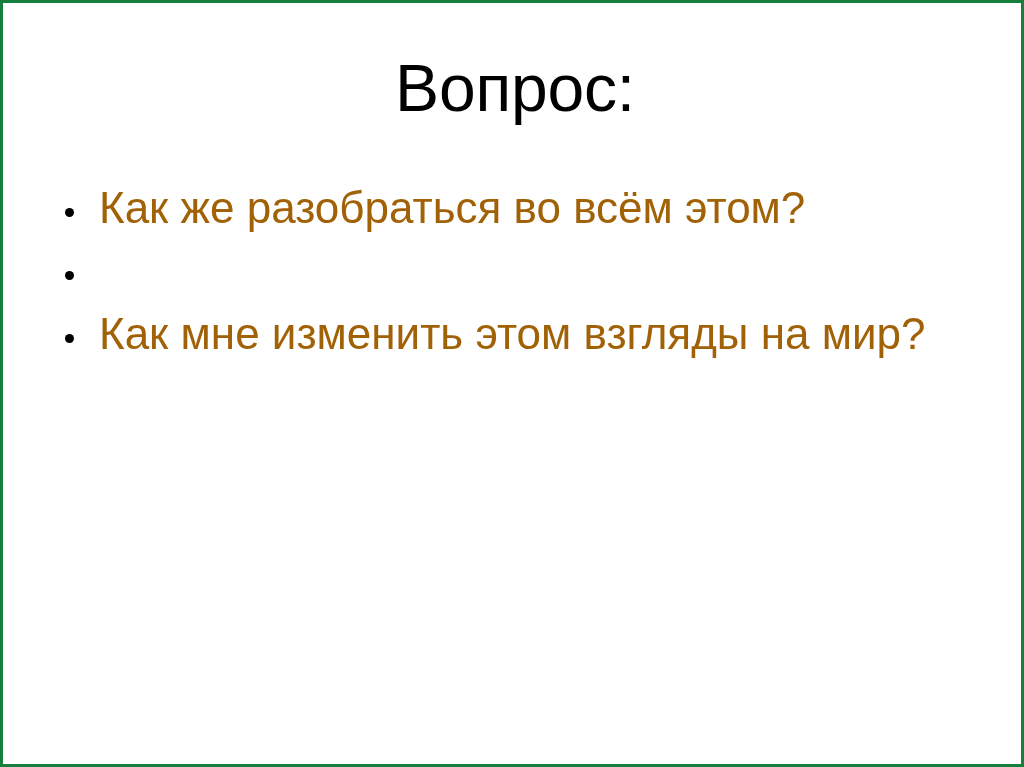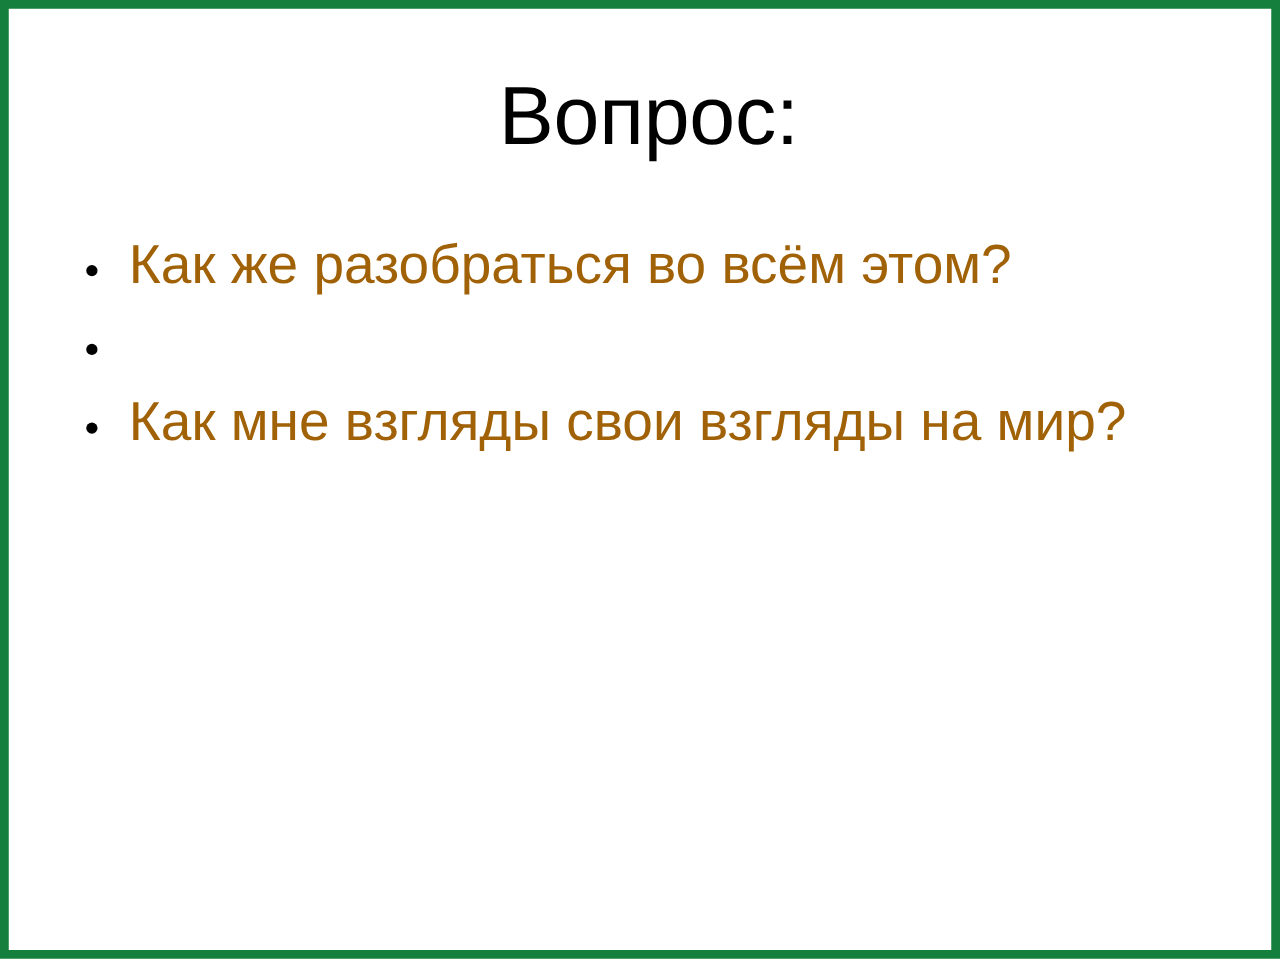--- a/index.html
+++ b/index.html
@@ -12,21 +12,21 @@
     background: #ffffff;
     font-family: "Liberation Sans", sans-serif;
     overflow: hidden;
   }
   .slide {
     position: relative;
     box-sizing: border-box;
     width: 1024px;
     height: 767px;
     background: #ffffff;
-    border: 7px solid #15803d;
+    border: 3px solid #15803d;
     overflow: hidden;
   }
   .slide-title {
     position: absolute;
     top: 52px;
     left: 0;
     width: 1024px;
     text-align: center;
     font-size: 66px;
     line-height: 1;
@@ -80,18 +80,18 @@
       <span class="bullet-marker"></span>
       <span class="bullet-text">Как же разобраться во всём этом?</span>
     </li>
 
     <li class="bullet-item">
       <span class="bullet-marker"></span>
     </li>
 
     <li class="bullet-item">
       <span class="bullet-marker"></span>
-      <span class="bullet-text">Как мне взгляды свои взгляды на мир?</span>
+      <span class="bullet-text">Как мне изменить этом взгляды на мир?</span>
     </li>
 
   </ul>
 
 </div>
 
 </body></html>

